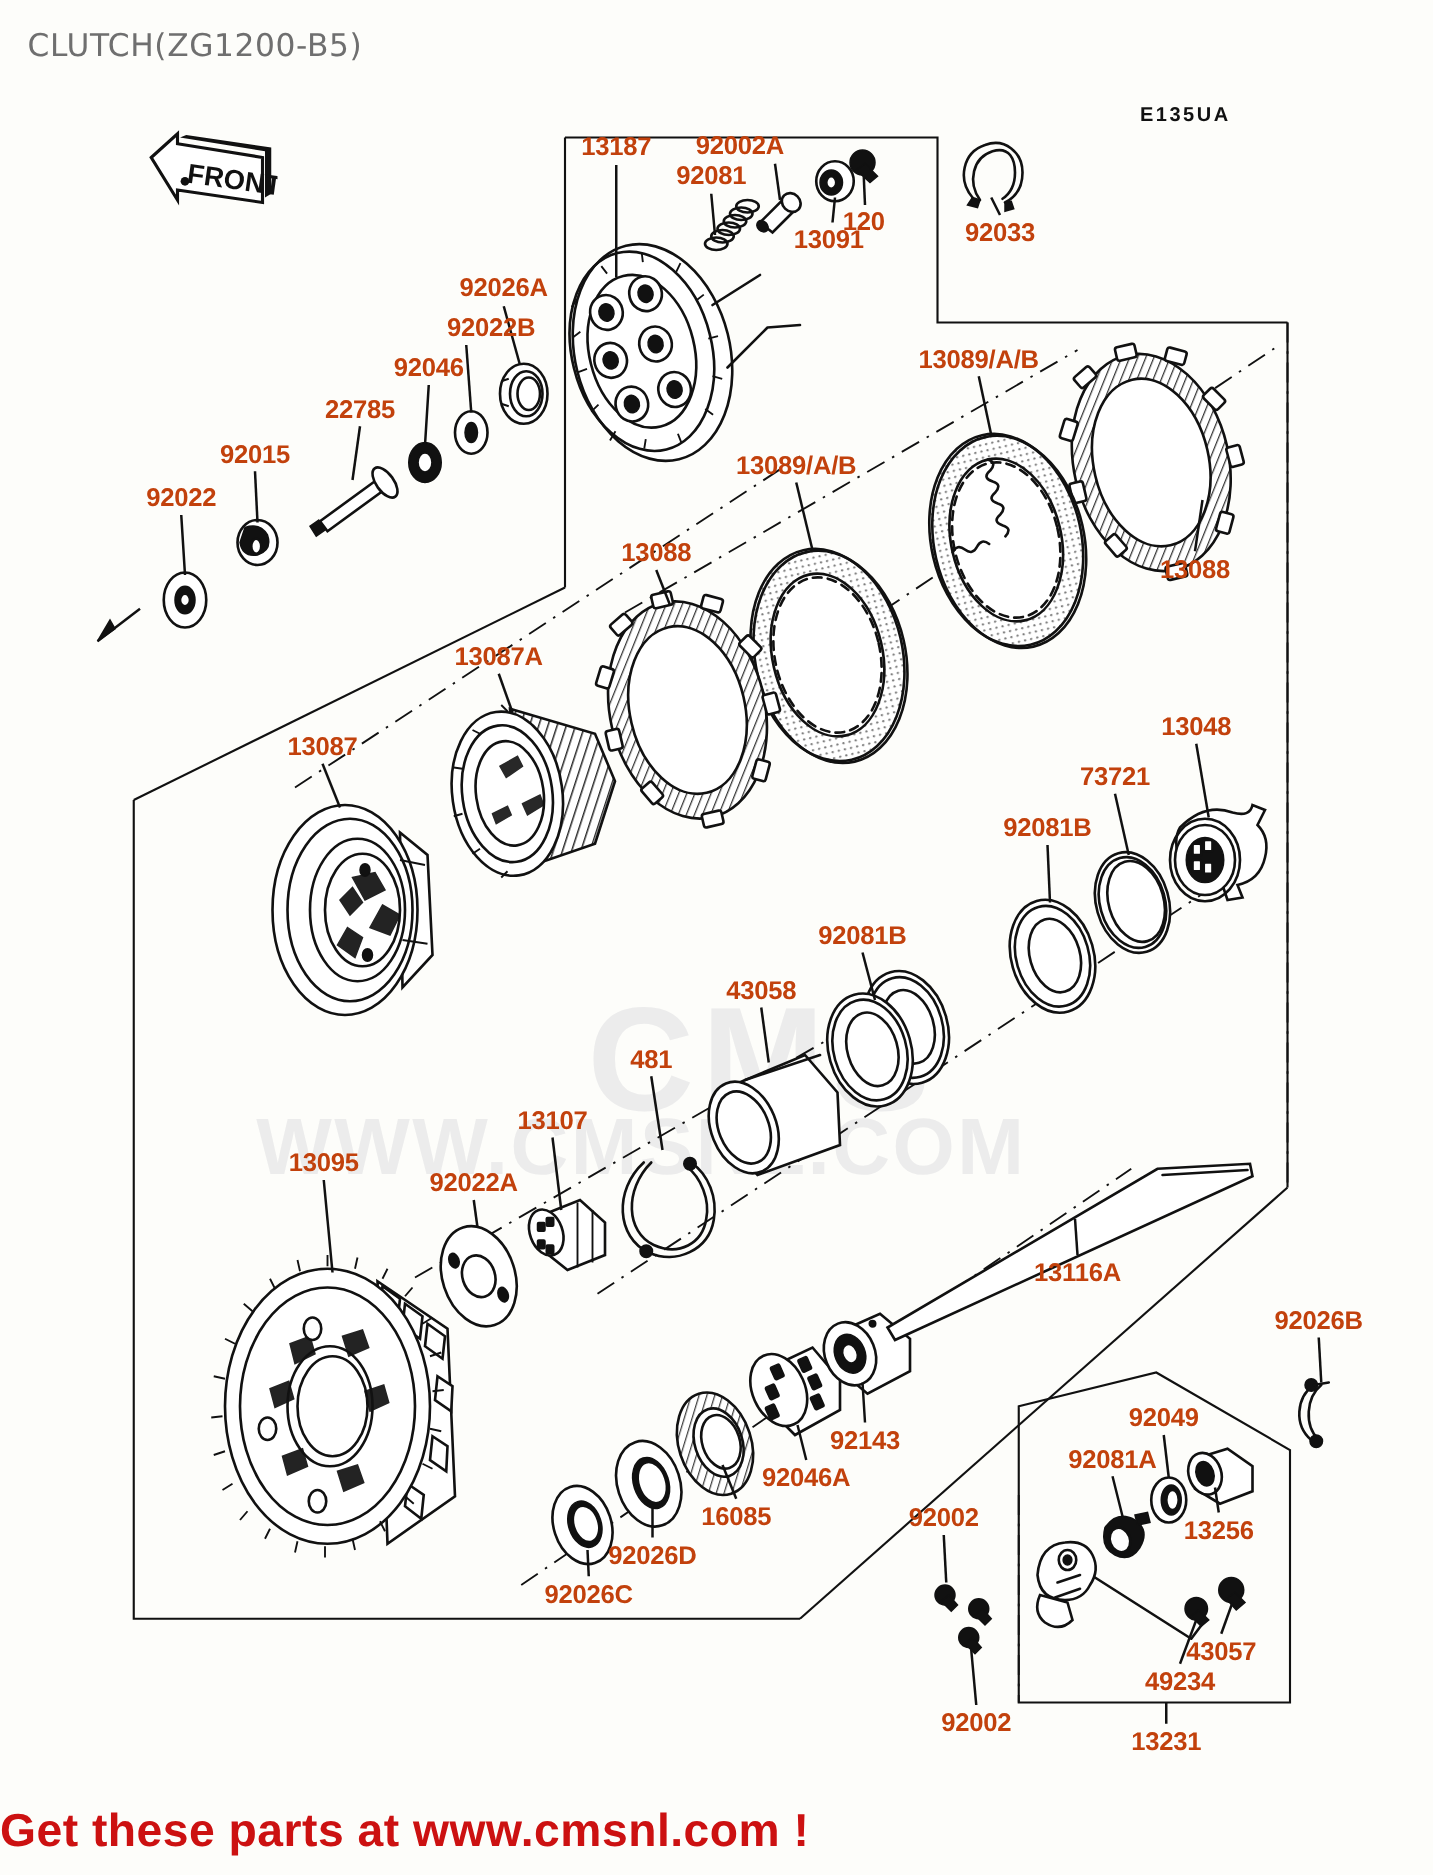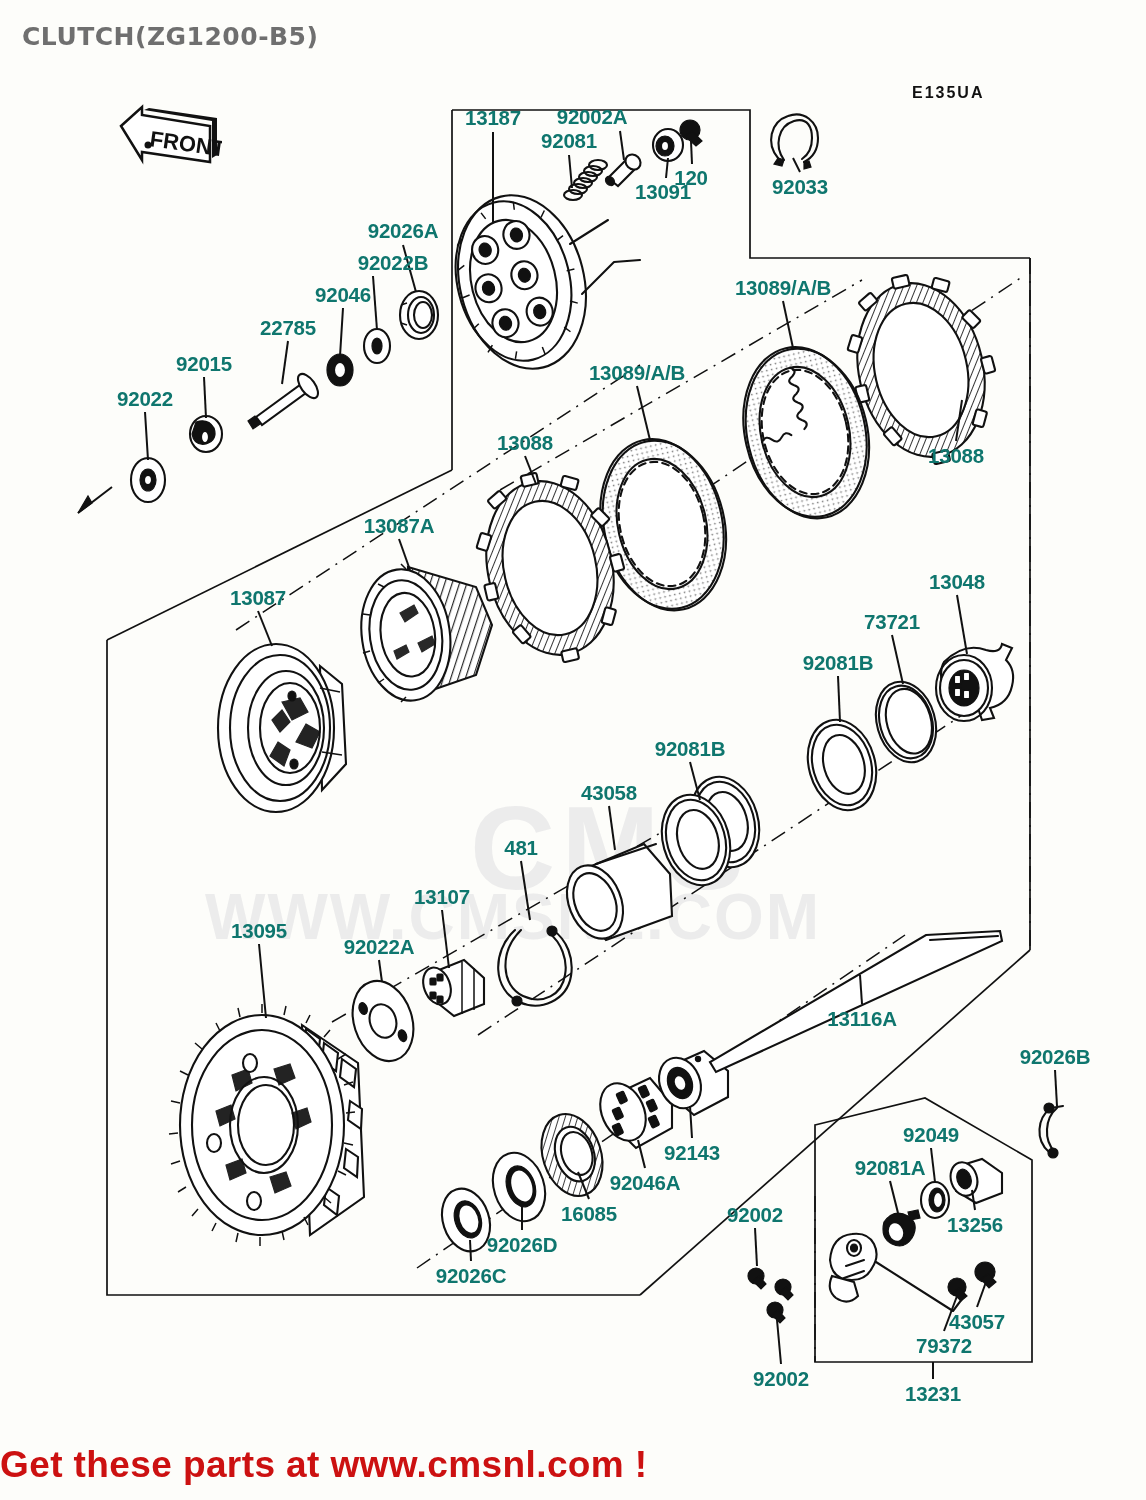--- a/index.html
+++ b/index.html
@@ -1,30 +1,30 @@
 <!DOCTYPE html>
 <html><head>
 <meta charset="utf-8">
 <style>
   html,body{margin:0;padding:0;background:#fdfdfa;}
   body{width:1146px;height:1500px;position:relative;font-family:"Liberation Sans",sans-serif;overflow:hidden;}
 
   #page-title{
     position:absolute;left:22px;top:22px;
     font-size:25px;color:#6f6f6f;letter-spacing:.5px;
-    font-family:"DejaVu Sans",sans-serif;font-weight:700;
+    font-family:"DejaVu Sans",sans-serif;font-weight:400;
   }
 
   #diagram-stage{position:absolute;left:0;top:0;width:1146px;height:1440px;}
   #diagram-svg{position:absolute;left:0;top:0;}
 
   .lbl{
     position:absolute;
     font-family:"Liberation Sans",sans-serif;
-    font-size:20.5px;font-weight:700;color:#0f766e;
+    font-size:20.5px;font-weight:700;color:#c2410c;
     white-space:nowrap;letter-spacing:-0.2px;
     transform:translate(-50%,0);
   }
 
   #sheet-code{
     position:absolute;left:912px;top:84px;
     font-family:"Liberation Sans",sans-serif;
     font-size:16px;font-weight:700;color:#111;letter-spacing:2px;
   }
 
@@ -575,17 +575,17 @@
   <div class="lbl" style="left:645px;top:1171px">92046A</div>
   <div class="lbl" style="left:589px;top:1202px">16085</div>
   <div class="lbl" style="left:522px;top:1233px">92026D</div>
   <div class="lbl" style="left:471px;top:1264px">92026C</div>
   <div class="lbl" style="left:931px;top:1123px">92049</div>
   <div class="lbl" style="left:890px;top:1156px">92081A</div>
   <div class="lbl" style="left:975px;top:1213px">13256</div>
   <div class="lbl" style="left:755px;top:1203px">92002</div>
   <div class="lbl" style="left:781px;top:1367px">92002</div>
   <div class="lbl" style="left:977px;top:1310px">43057</div>
-  <div class="lbl" style="left:944px;top:1334px">79372</div>
+  <div class="lbl" style="left:944px;top:1334px">49234</div>
   <div class="lbl" style="left:933px;top:1382px">13231</div>
 </div>
 
 <div id="footer-cta">Get these parts at www.cmsnl.com !</div>
 
 </body></html>

